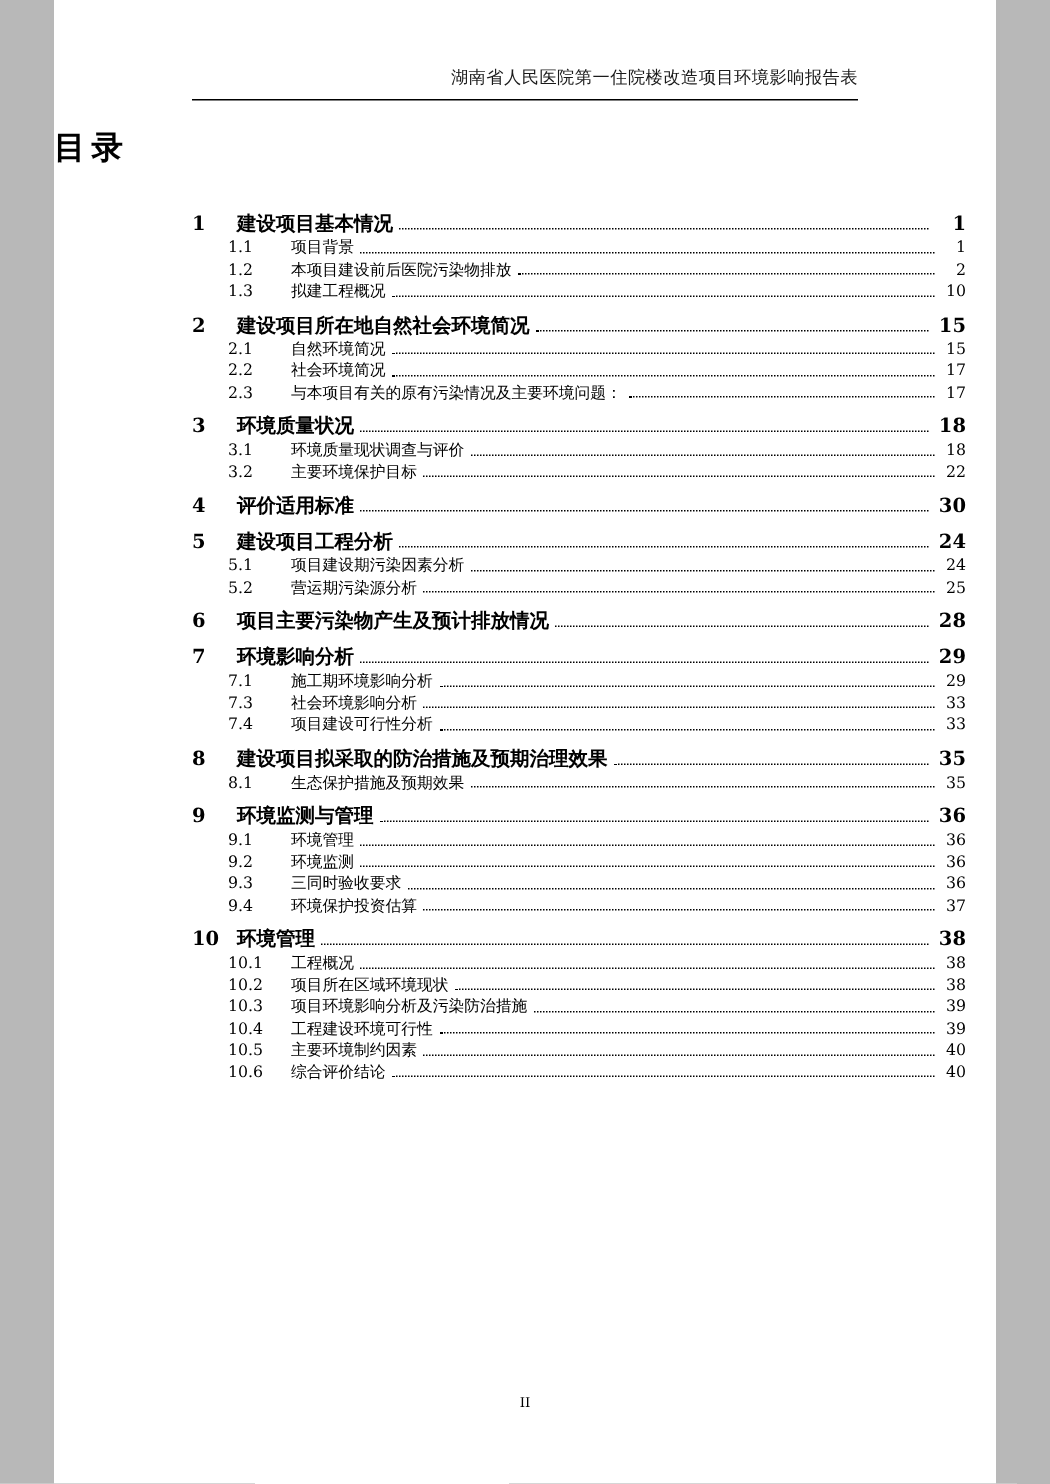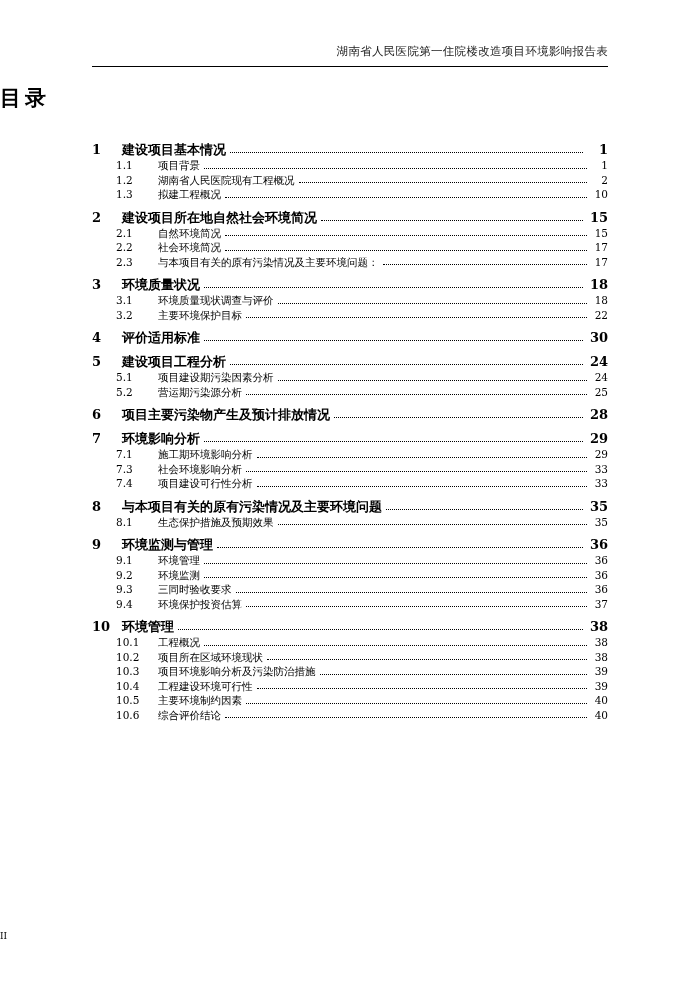--- a/index.html
+++ b/index.html
@@ -1,21 +1,21 @@
 <!DOCTYPE html>
 <html><head>
 <meta charset="utf-8">
 <style>
   html, body {
     margin: 0;
     padding: 0;
     background: #b8b8b8;
   }
   .page {
-    width: 700px;
+    width: 628px;
     height: 989px;
     background: #ffffff;
     position: relative;
     margin: 0 auto;
     font-family: "Liberation Serif", "DejaVu Serif", serif;
     color: #000;
     box-sizing: border-box;
     overflow: hidden;
     padding-left: 20px;
   }
@@ -111,21 +111,21 @@
   }
   .lvl1 .dots {
     margin-bottom: 3px;
     border-bottom: 1.4px dotted #000;
   }
   .footer {
     position: absolute;
     bottom: 48px;
     left: 0;
     right: 0;
-    text-align: left;
+    text-align: center;
     font-size: 9px;
     font-family: "DejaVu Serif", "Liberation Serif", serif;
   }
 </style>
 </head>
 <body>
 
 <div class="page">
 
   <div class="header">湖南省人民医院第一住院楼改造项目环境影响报告表</div>
@@ -141,21 +141,21 @@
         <span class="pg">1</span>
       </div>
       <div class="row lvl2">
         <span class="num">1.1</span>
         <span class="txt">项目背景</span>
         <span class="dots"></span>
         <span class="pg">1</span>
       </div>
       <div class="row lvl2">
         <span class="num">1.2</span>
-        <span class="txt">湖南省人民医院现有工程概况</span>
+        <span class="txt">本项目建设前后医院污染物排放</span>
         <span class="dots"></span>
         <span class="pg">2</span>
       </div>
       <div class="row lvl2">
         <span class="num">1.3</span>
         <span class="txt">拟建工程概况</span>
         <span class="dots"></span>
         <span class="pg">10</span>
       </div>
       <div class="row lvl1">
@@ -249,21 +249,21 @@
         <span class="pg">33</span>
       </div>
       <div class="row lvl2">
         <span class="num">7.4</span>
         <span class="txt">项目建设可行性分析</span>
         <span class="dots"></span>
         <span class="pg">33</span>
       </div>
       <div class="row lvl1">
         <span class="num">8</span>
-        <span class="txt">与本项目有关的原有污染情况及主要环境问题</span>
+        <span class="txt">建设项目拟采取的防治措施及预期治理效果</span>
         <span class="dots"></span>
         <span class="pg">35</span>
       </div>
       <div class="row lvl2">
         <span class="num">8.1</span>
         <span class="txt">生态保护措施及预期效果</span>
         <span class="dots"></span>
         <span class="pg">35</span>
       </div>
       <div class="row lvl1">

